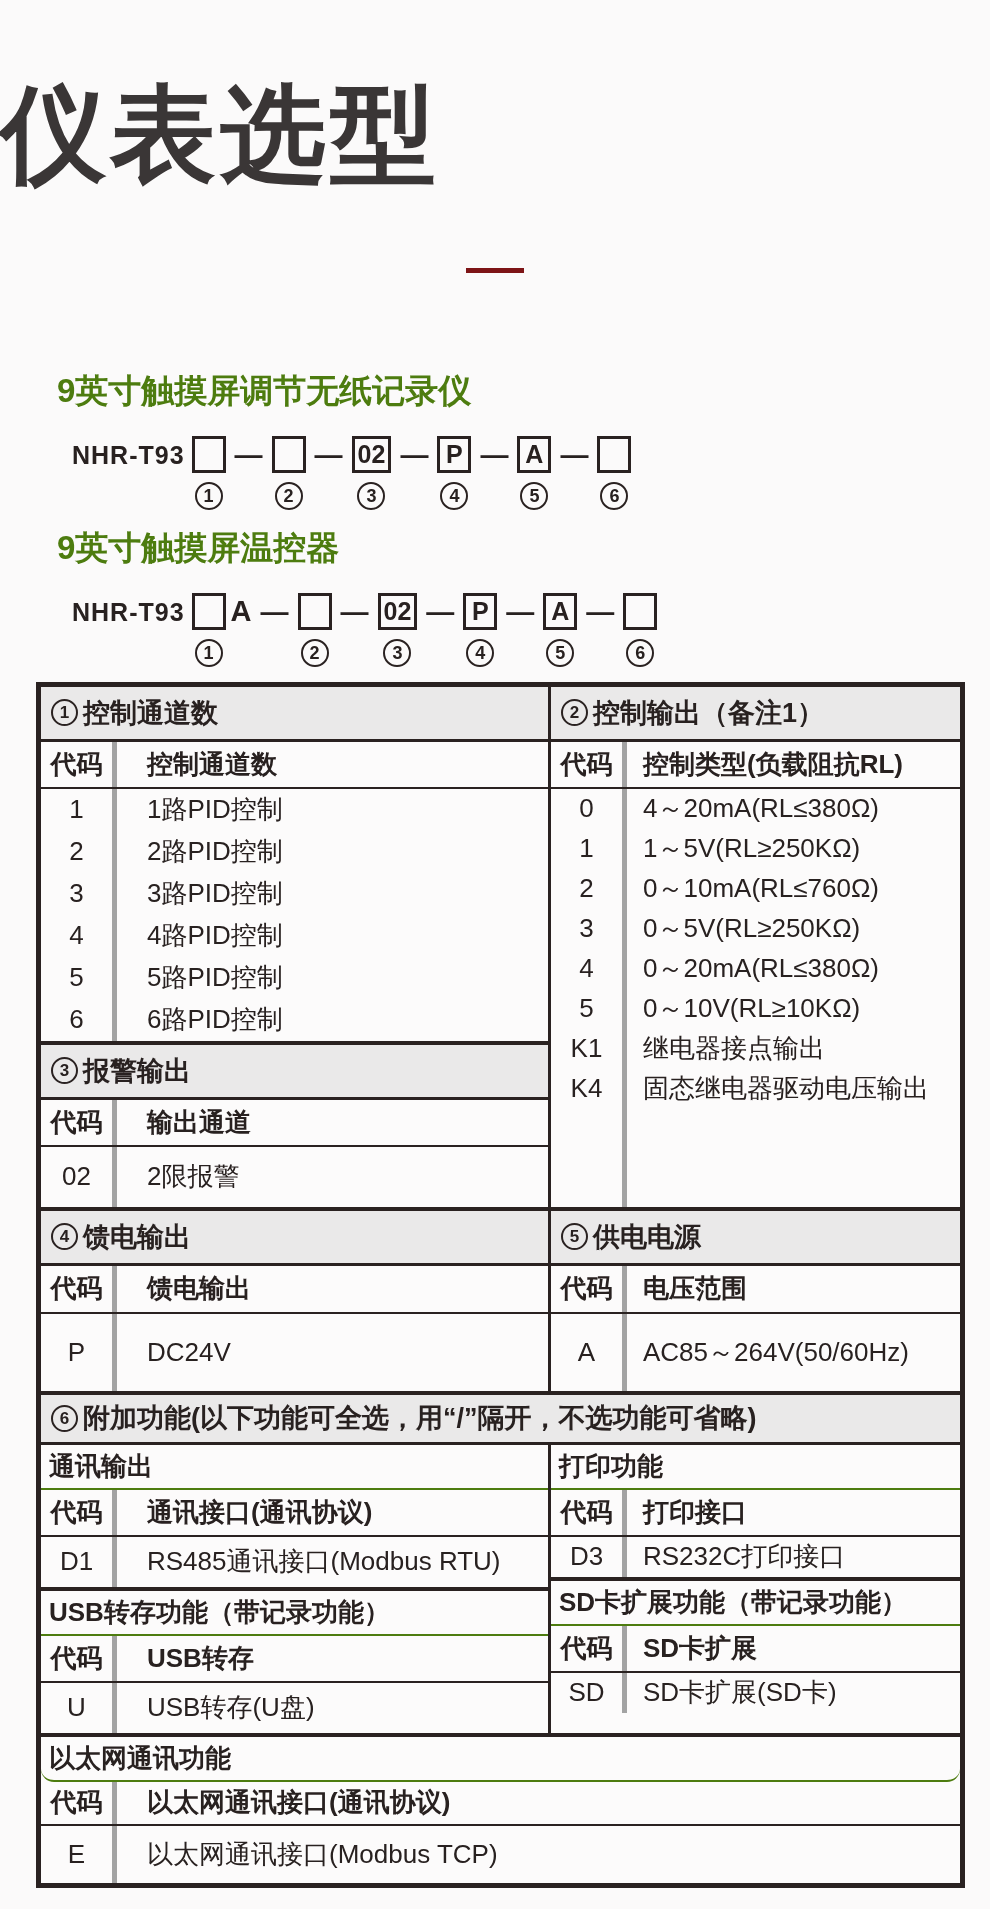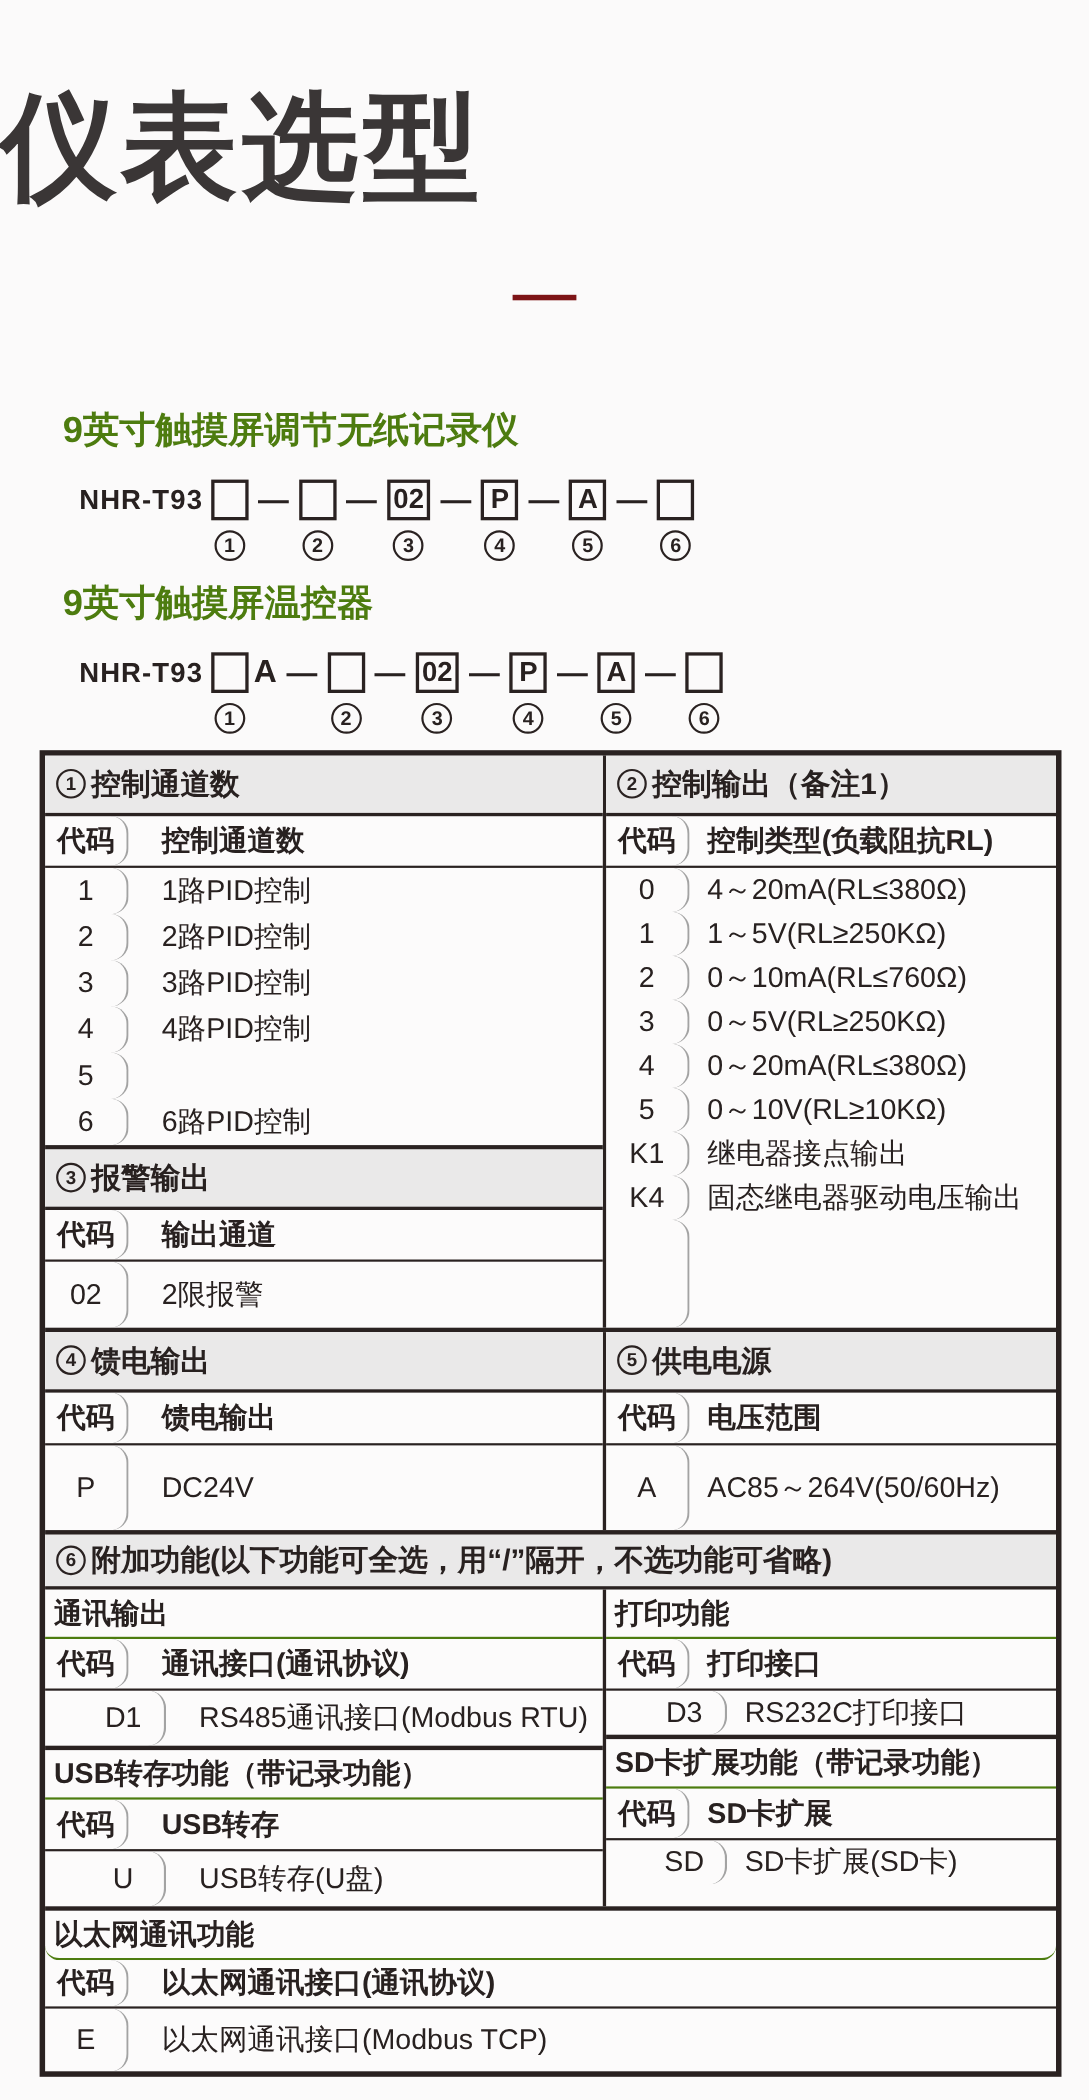--- a/index.html
+++ b/index.html
@@ -63,38 +63,38 @@
   .sec-hd {
     background:#eae9e9; height:55px; flex:0 0 55px;
     display:flex; align-items:center; column-gap:5px;
     padding-left:10px; font-size:27px; font-weight:700;
     border-bottom:3px solid #2a2221; white-space:nowrap;
   }
   .sec-hd .circ { width:27px; height:27px; flex:0 0 27px; font-size:17px; }
   .sec-hd.full { border-top:4px solid #2a2221; height:54px; flex:0 0 54px; font-weight:800; }
   .sub-hd { display:flex; height:47px; flex:0 0 47px; border-bottom:2px solid #2a2221; font-weight:600; }
   .code-col {
-    width:76px; flex:0 0 76px; border-right:2px solid #a3a3a3;
-    display:flex; align-items:center; justify-content:center; text-align:right;border-radius:16px;
+    width:76px; flex:0 0 76px; border-right:5px solid #a3a3a3;
+    display:flex; align-items:center; justify-content:center; text-align:right;
   }
   .desc-col { flex:1; display:flex; align-items:center; padding-left:30px; white-space:nowrap; }
   .half-r .desc-col, .pad-r .desc-col { padding-left:16px; }
   .data-row { display:flex; height:42px; flex:0 0 42px; font-weight:500; }
   .half-r .data-row { height:40px; flex:0 0 40px; }
   .data-row.grow { height:auto; flex:1 1 auto; }
   .top-block { height:520px; }
   .sec3-wrap { border-top:4px solid #2a2221; flex:1; display:flex; flex-direction:column; }
   .mid-block { border-top:4px solid #2a2221; height:184px; }
   .mid-block .sub-hd { height:48px; flex:0 0 48px; }
   .group-title {
     height:45px; flex:0 0 45px; border-bottom:2px solid #4d7c0f;
     display:flex; align-items:center; padding-left:8px; font-weight:700; white-space:nowrap;
   }
   .block2 { border-top:4px solid #2a2221; display:flex; flex-direction:column; }
-  .fn-data { height:50px; flex:0 0 50px;padding-left:34px; }
+  .fn-data { height:50px; flex:0 0 50px; }
   .eth-block { border-top:4px solid #2a2221; display:flex; flex-direction:column; }
   .eth-block .group-title { height:45px; flex:0 0 45px;border-radius:13px; }
   .eth-block .sub-hd { height:44px; flex:0 0 44px; }
   .eth-block .data-row { height:57px; flex:0 0 57px; }
 </style>
 </head>
 <body>
 
 <div>
 
@@ -197,20 +197,21 @@
         <div class="data-row">
           <div class="code-col">3</div>
           <div class="desc-col">3路PID控制</div>
         </div>
         <div class="data-row">
           <div class="code-col">4</div>
           <div class="desc-col">4路PID控制</div>
         </div>
         <div class="data-row">
           <div class="code-col">5</div>
+          <div class="desc-col">5路PID控制</div>
         </div>
         <div class="data-row">
           <div class="code-col">6</div>
           <div class="desc-col">6路PID控制</div>
         </div>
         <div class="sec3-wrap">
           <div class="sec-hd">
             <span class="circ">3</span>
             <span>报警输出</span>
           </div>

